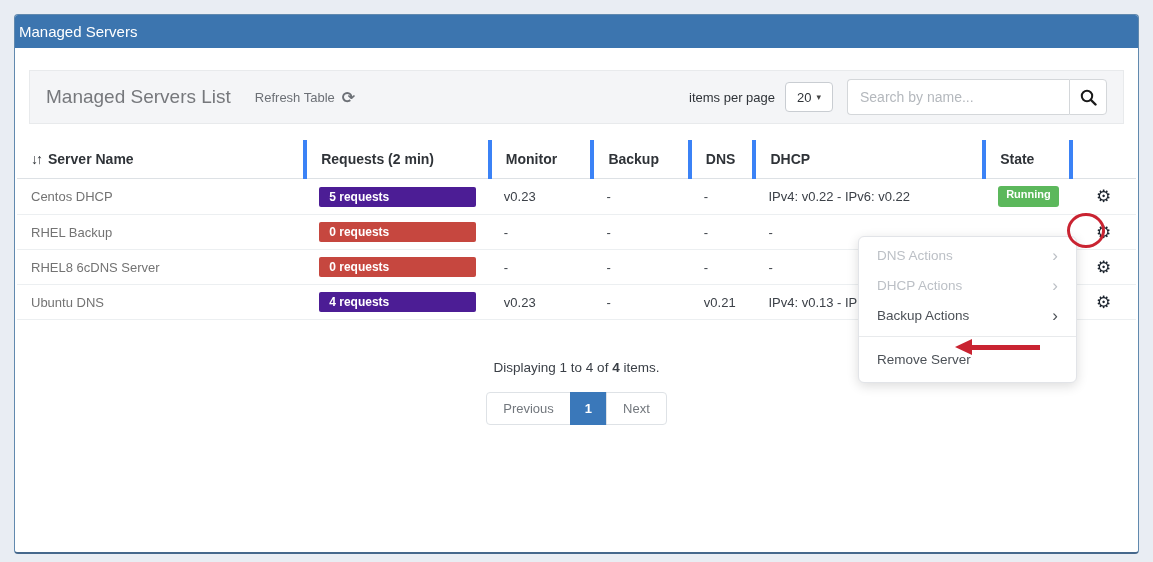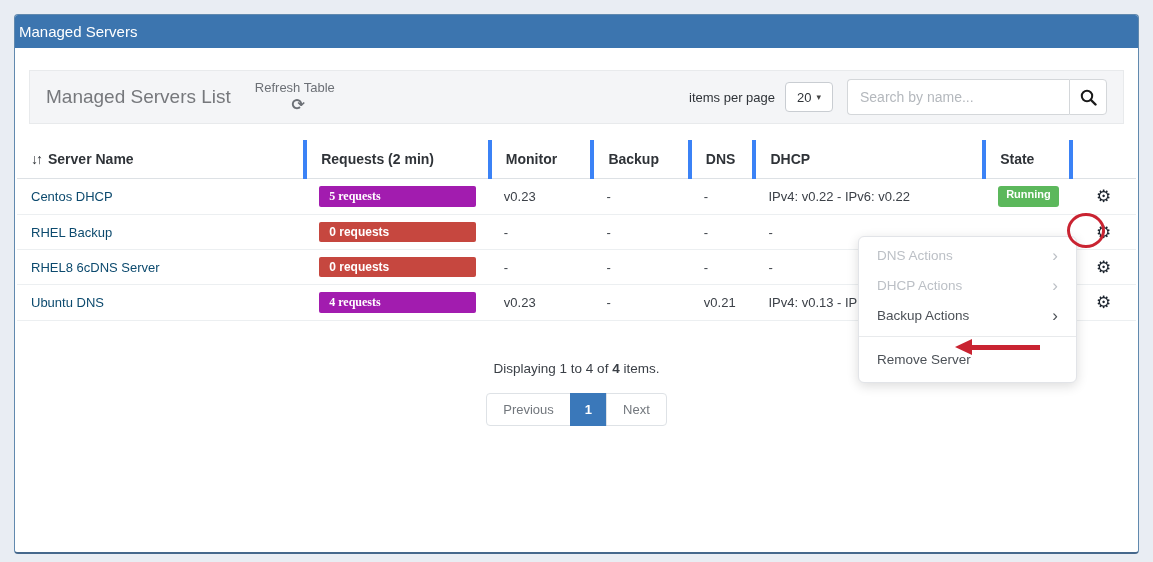--- a/index.html
+++ b/index.html
@@ -23,21 +23,21 @@
     border-radius:3px 3px 0 0;
   }
   .card-body { padding:22px 14px 0 14px; }
 
   
   .toolbar {
     background:#f4f5f7; border:1px solid #e8eaec;
     height:54px; display:flex; align-items:center; padding:0 16px;
   }
   .toolbar-title { font-size:19px; color:#76787c; }
-  .refresh { margin-left:24px; display:flex; align-items:center; color:#6c7076; cursor:pointer;flex-direction:column; }
+  .refresh { margin-left:24px; display:flex; align-items:center; color:#6c7076; cursor:pointer; }
   .refresh-label { font-size:13px; }
   .refresh-ic { font-size:16px; font-weight:bold; margin-left:7px; }
   .toolbar-spacer { flex:1; }
   .ipp-label { font-size:13px; color:#2f3338; margin-right:10px; }
   .select-box {
     width:48px; height:30px; background:#fff; border:1px solid #c9cdd2; border-radius:4px;
     display:flex; align-items:center; justify-content:center; gap:5px;
     font-size:13px; color:#2f3338; cursor:pointer; margin-right:14px;
   }
   .select-caret { font-size:9px; color:#444; }
@@ -59,26 +59,26 @@
   th {
     text-align:left; font-size:14px; font-weight:bold; color:#2f3338;
     padding:11px 14px; border-bottom:1px solid #dde1e5;
   }
   th + th { border-left:4px solid #3b82f6; }
   .sort-ic { font-weight:bold; letter-spacing:-2px; margin-right:7px; font-size:14px; }
   td {
     font-size:13px; color:#3c4148; padding:7px 14px;
     border-bottom:1px solid #eceff1; height:34px; overflow:hidden; white-space:nowrap;
   }
-  td.name { color:#0c4a6e; cursor:pointer; }
+  td.name { color:#737373; cursor:pointer; }
   .req-badge {
     display:block; padding:3px 10px; font-size:12px; font-weight:bold; color:#fff;
     border-radius:2px;
   }
-  .req-success { background:#a21caf;font-family:Liberation Serif, serif; }
+  .req-success { background:#4c1d95; }
   .req-danger  { background:#c6473f; }
   .state-running {
     display:inline-block; background:#5cb85c; color:#fff; font-size:11px; font-weight:bold;
     padding:2px 8px 7px; border-radius:3px;
   }
   .state-bar { width:46px; height:4px; background:#d2a855; border-radius:2px; }
   td.actions { text-align:center; }
   .gear { font-size:17px; color:#1c242e; cursor:pointer; line-height:1; }
 
   

